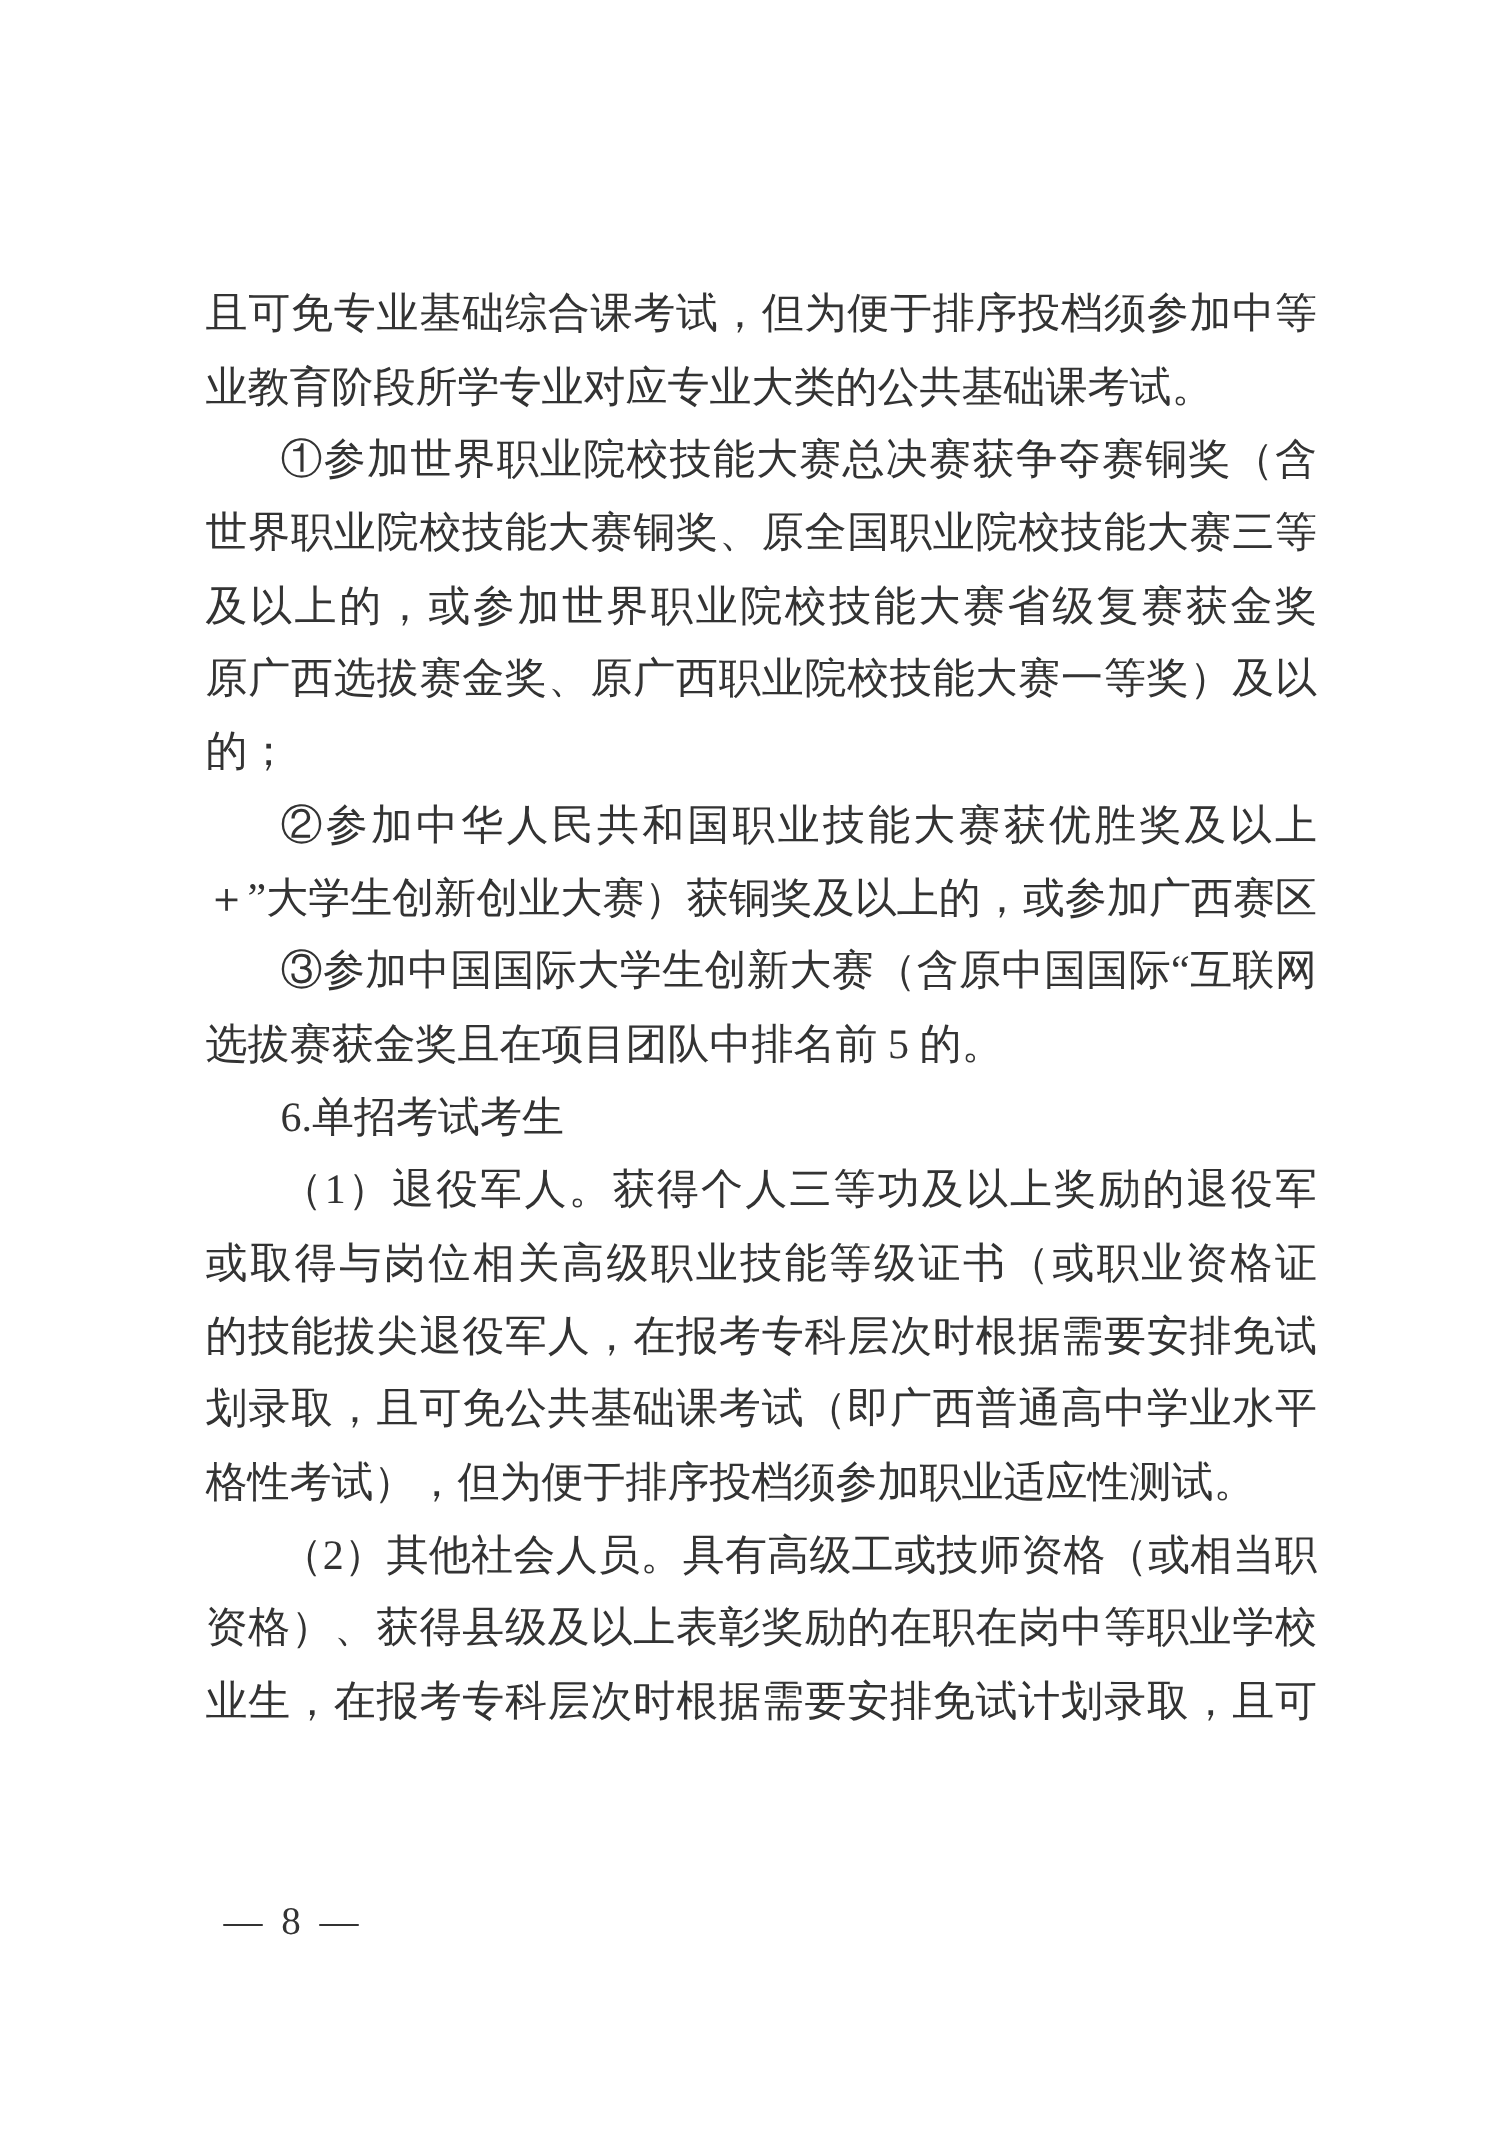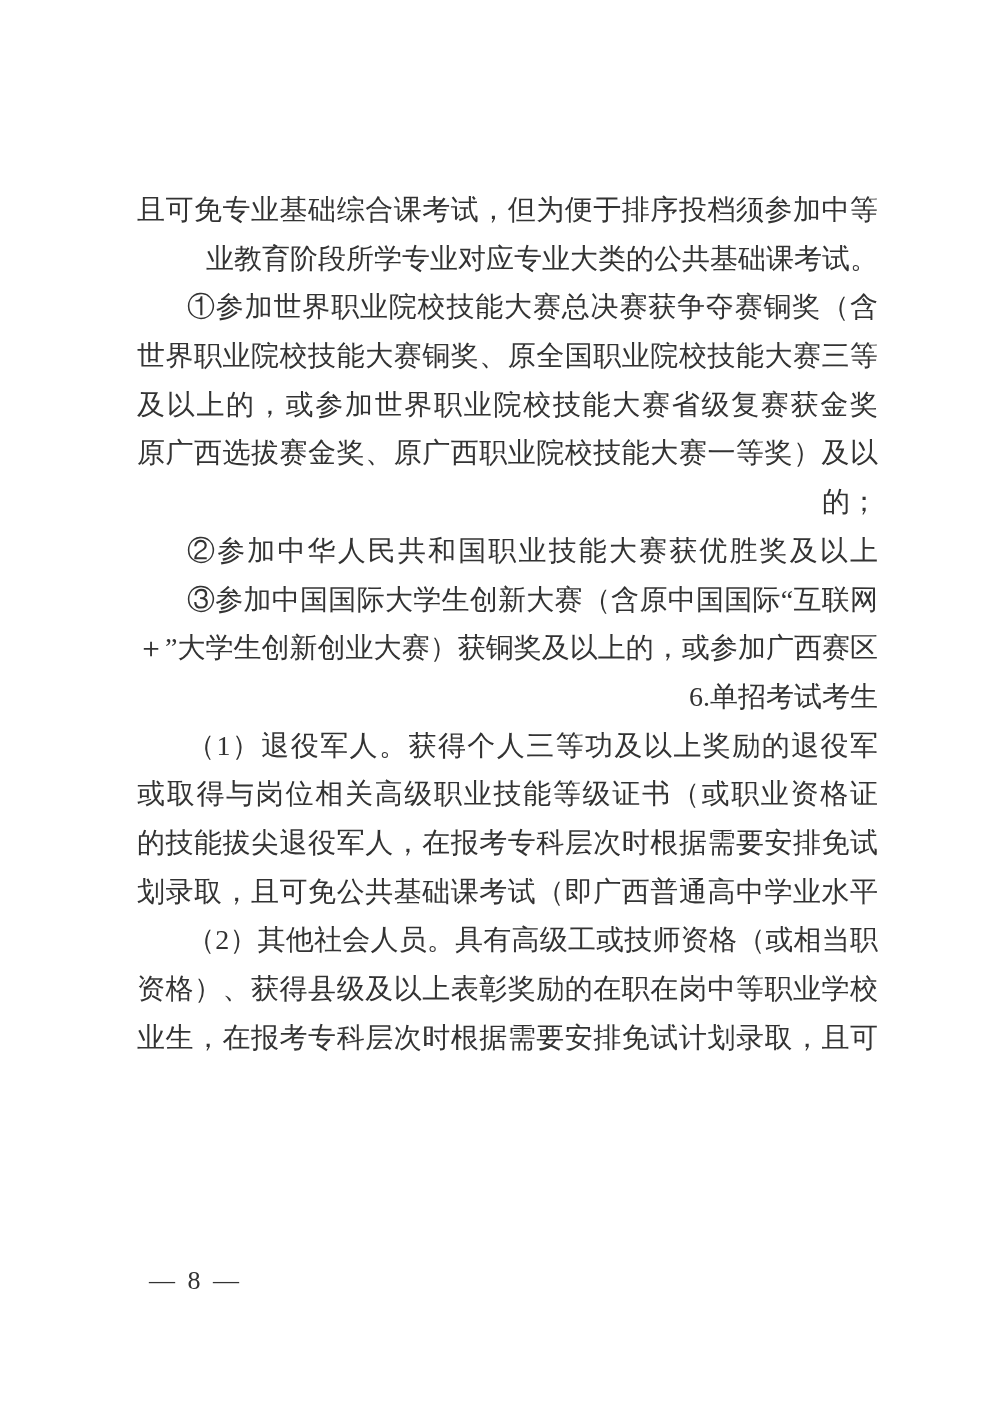--- a/index.html
+++ b/index.html
@@ -25,21 +25,21 @@
     top: 186px;
     width: 741px;
     font-size: 28px;
     line-height: 48.7px;
     color: #333333;
     font-weight: 400;
   }
   .line {
     height: 48.7px;
     overflow: hidden;
-    text-align: right;
+    text-align: left;
   }
   
   .line.j {
     text-align: justify;
     text-align-last: justify;
   }
   
   .line.ind {
     text-indent: 50px;
   }
@@ -60,27 +60,29 @@
 
   <div class="text-block">
     <div class="line j">且可免专业基础综合课考试，但为便于排序投档须参加中等职</div>
     <div class="line">业教育阶段所学专业对应专业大类的公共基础课考试。</div>
     <div class="line j ind">①参加世界职业院校技能大赛总决赛获争夺赛铜奖（含原</div>
     <div class="line j">世界职业院校技能大赛铜奖、原全国职业院校技能大赛三等奖）</div>
     <div class="line j">及以上的，或参加世界职业院校技能大赛省级复赛获金奖（含</div>
     <div class="line j">原广西选拔赛金奖、原广西职业院校技能大赛一等奖）及以上</div>
     <div class="line">的；</div>
     <div class="line j ind">②参加中华人民共和国职业技能大赛获优胜奖及以上的，</div>
+    <div class="line j">＋”大学生创新创业大赛）获铜奖及以上的，或参加广西赛区</div>
     <div class="line j ind">③参加中国国际大学生创新大赛（含原中国国际“互联网</div>
-    <div class="line j">＋”大学生创新创业大赛）获铜奖及以上的，或参加广西赛区</div>
+    <div class="line">选拔赛获金奖且在项目团队中排名前 5 的。</div>
     <div class="line ind">6.单招考试考生</div>
     <div class="line j ind">（1）退役军人。获得个人三等功及以上奖励的退役军人，</div>
     <div class="line j">或取得与岗位相关高级职业技能等级证书（或职业资格证书）</div>
     <div class="line j">的技能拔尖退役军人，在报考专科层次时根据需要安排免试计</div>
     <div class="line j">划录取，且可免公共基础课考试（即广西普通高中学业水平合</div>
+    <div class="line">格性考试），但为便于排序投档须参加职业适应性测试。</div>
     <div class="line j ind">（2）其他社会人员。具有高级工或技师资格（或相当职业</div>
     <div class="line j">资格）、获得县级及以上表彰奖励的在职在岗中等职业学校毕</div>
     <div class="line j">业生，在报考专科层次时根据需要安排免试计划录取，且可免</div>
   </div>
 
   <div class="footer">— 8 —</div>
 
 </div>
 
 </body></html>

